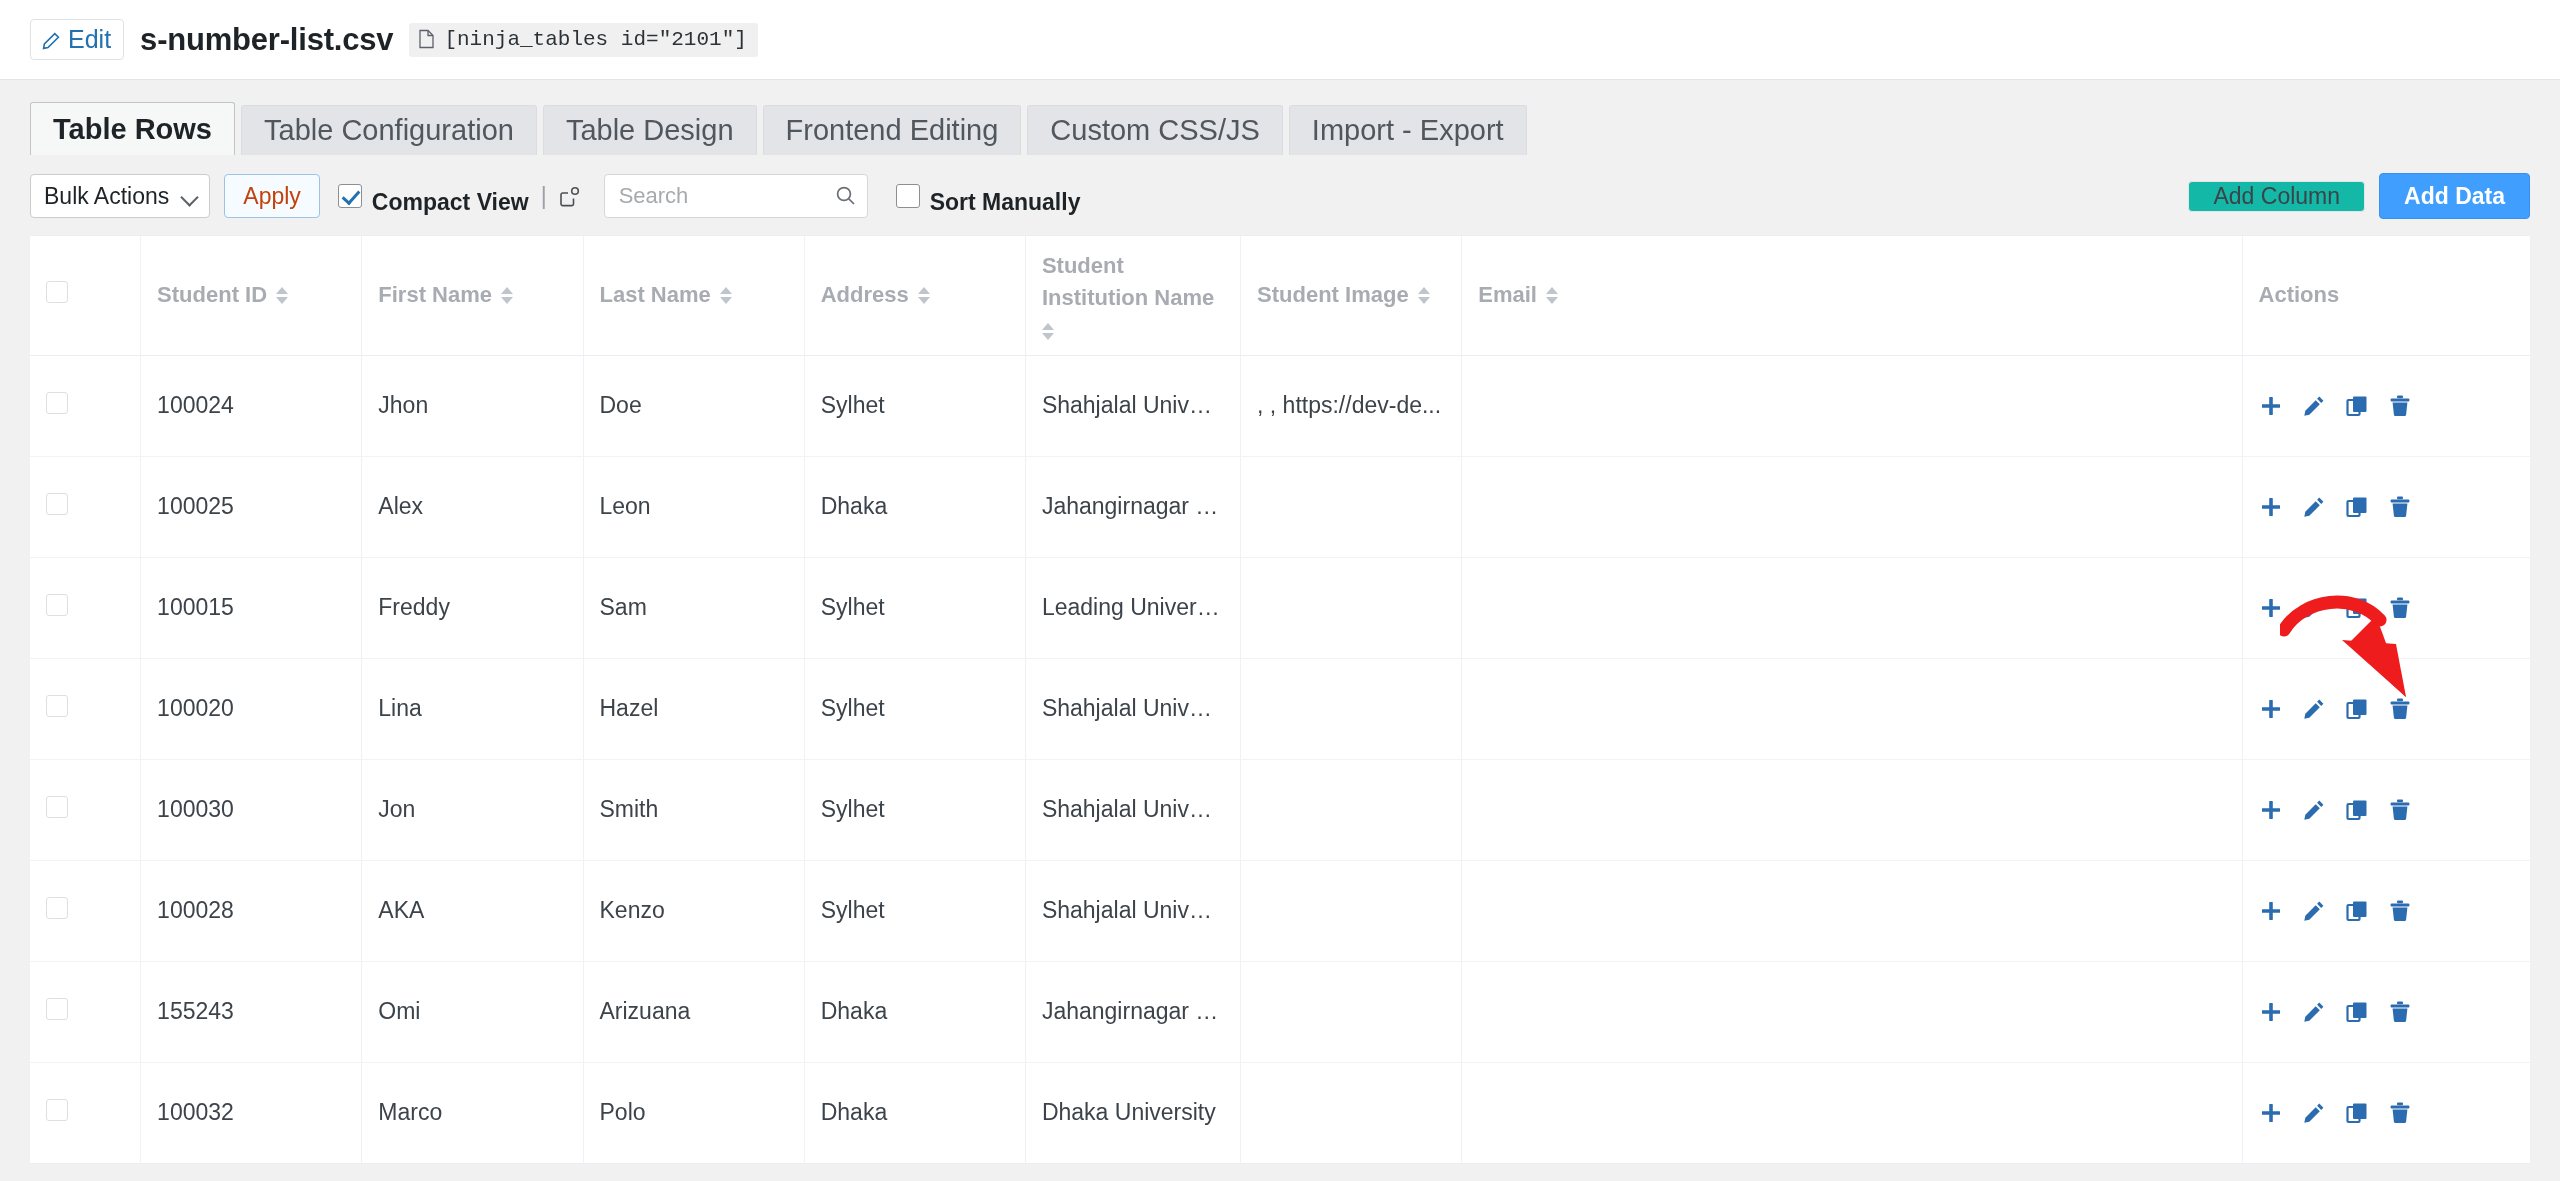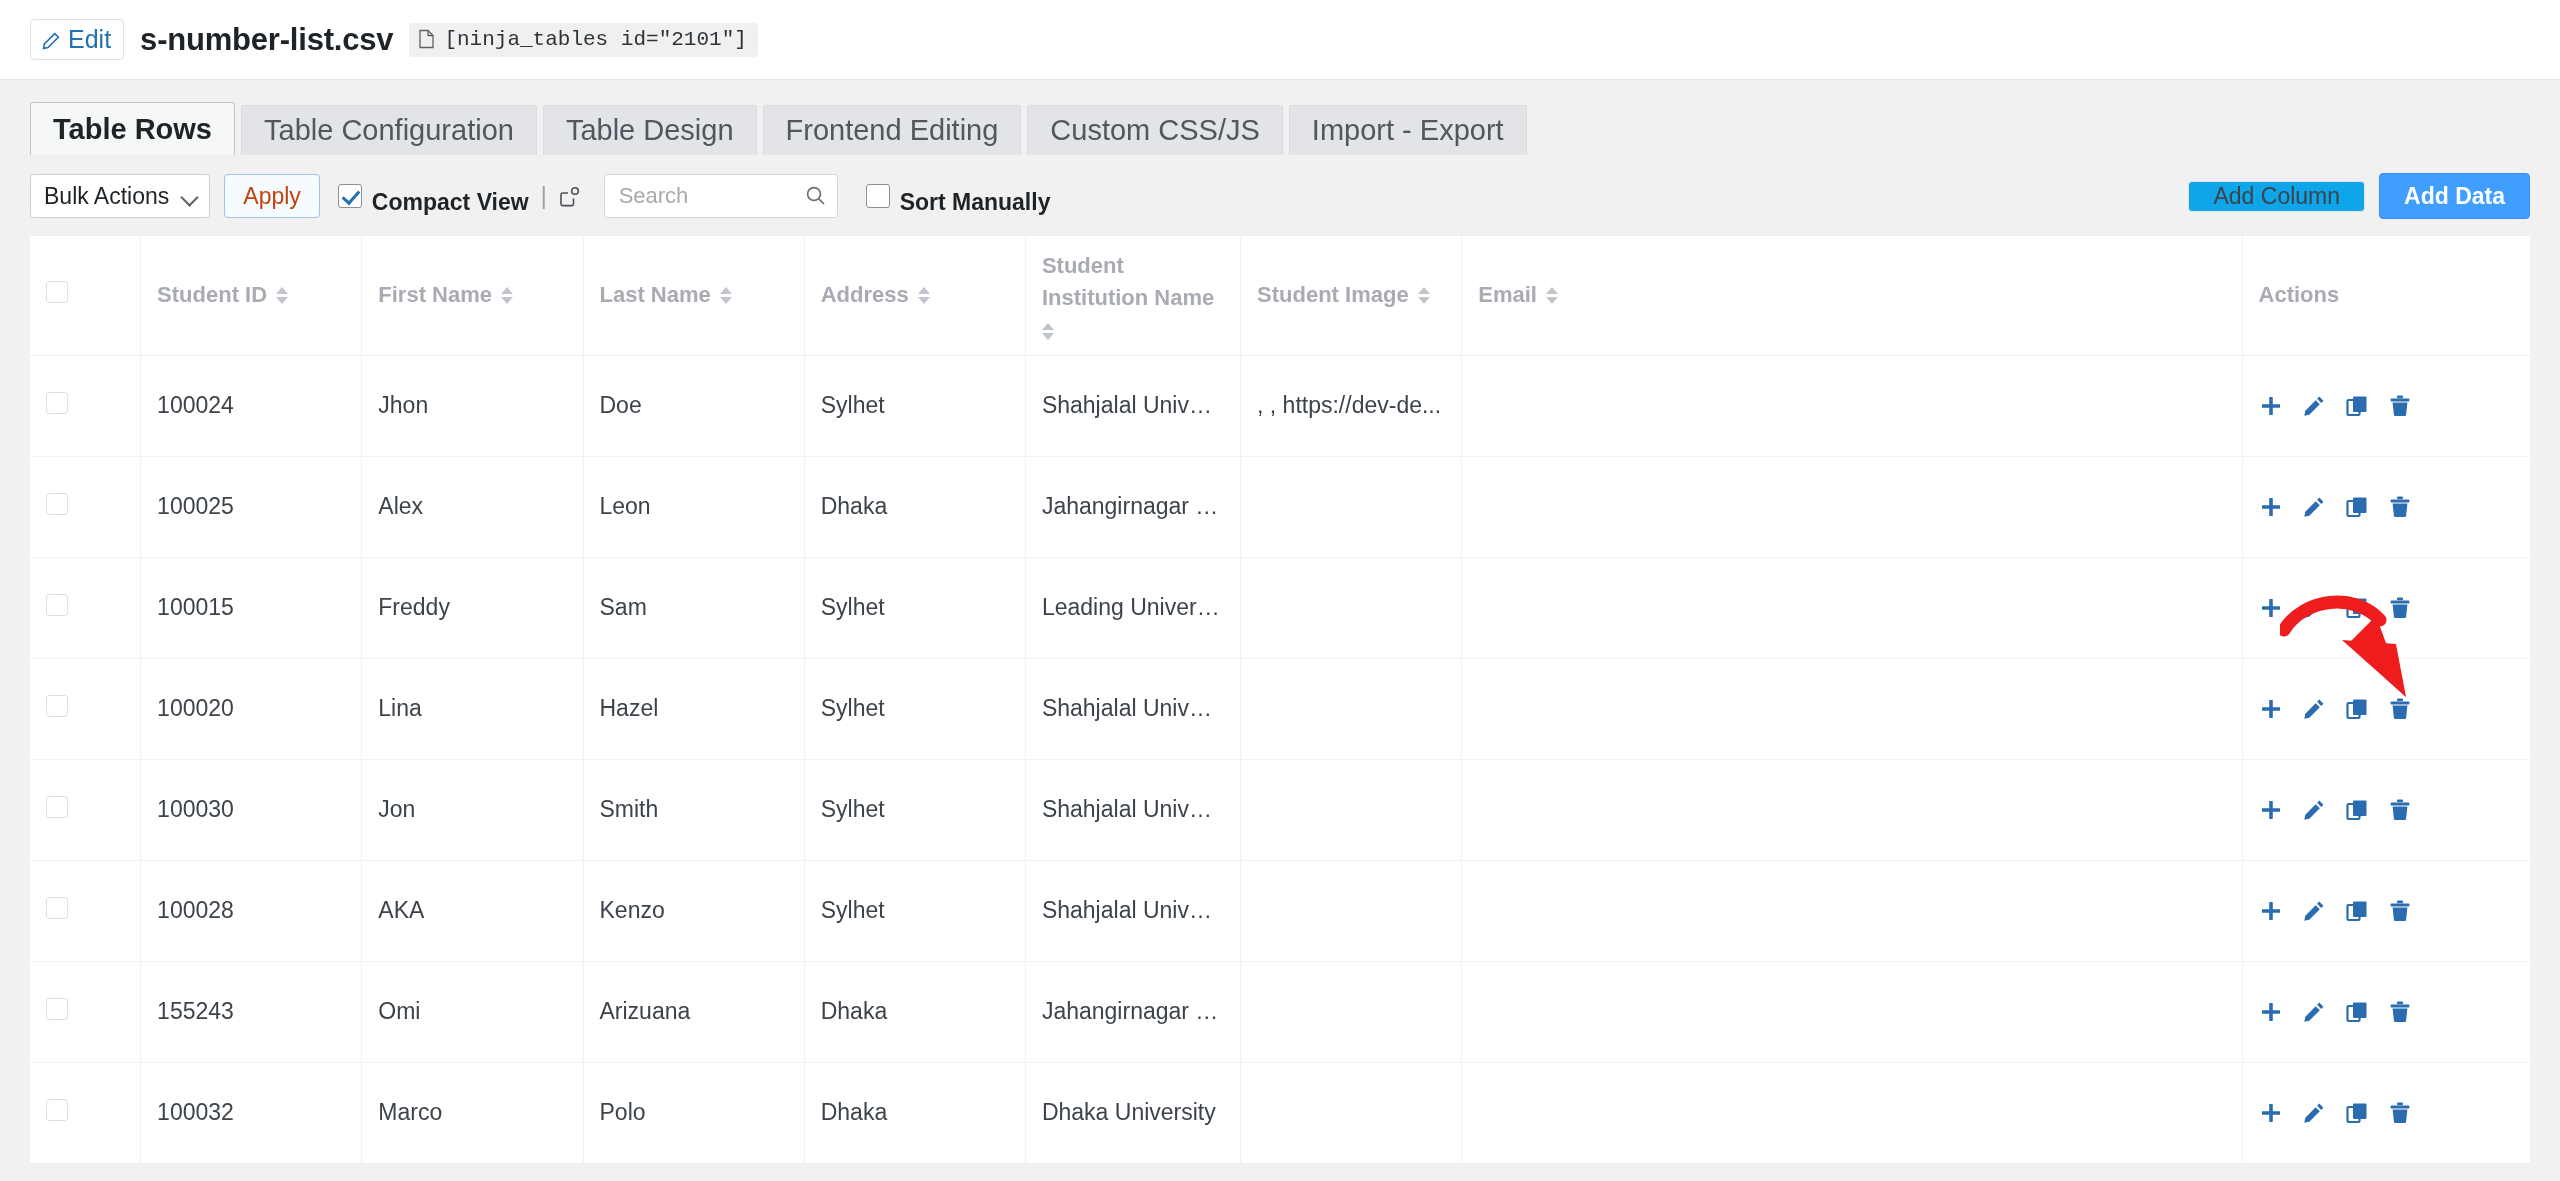--- a/index.html
+++ b/index.html
@@ -187,21 +187,21 @@
     font-size: 23px;
     font-weight: 700;
     color: #1d2327;
     white-space: nowrap;
     margin-top: 12px;
   }
   .pipe { color: #9aa0a6; font-size: 23px; margin: 0 2px; }
   .ext-ico { width: 21px; height: 21px; display: inline-block; cursor: pointer; }
   .search-box {
     position: relative;
-    width: 234px;
+    width: 264px;
     height: 44px;
     margin-left: 10px;
   }
   .search-box input {
     width: 100%; height: 100%;
     border: 1px solid #d4d7dc;
     border-radius: 4px;
     background: #fff;
     padding: 0 44px 0 14px;
     font-size: 22px;
@@ -220,21 +220,21 @@
     margin-left: auto;
     display: flex;
     align-items: center;
     gap: 14px;
   }
   .btn-white {
     height: 31px;
     padding: 0 24px;
     border: 1px solid #e3e5e8;
     border-radius: 4px;
-    background: #0ea5e9;
+    background: #14b8a6;
     color: #3c434a;
     font-size: 23px;
     cursor: pointer;
     display: inline-flex;
     align-items: center;
   }
   .btn-blue {
     height: 46px;
     padding: 0 24px;
     border: 1px solid #3b8ff0;

